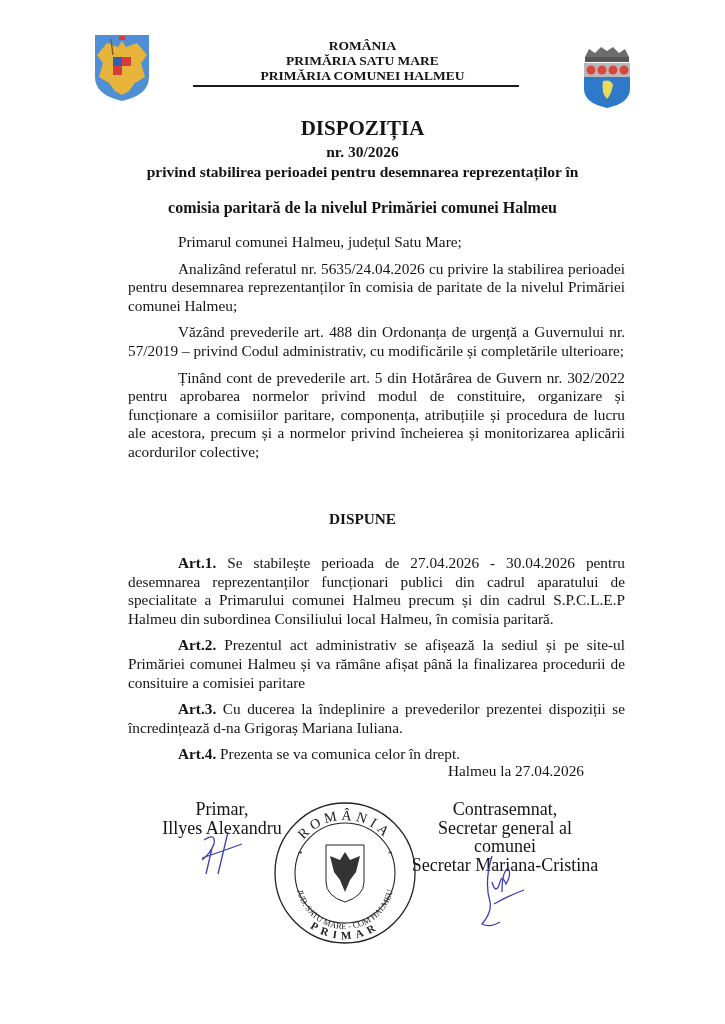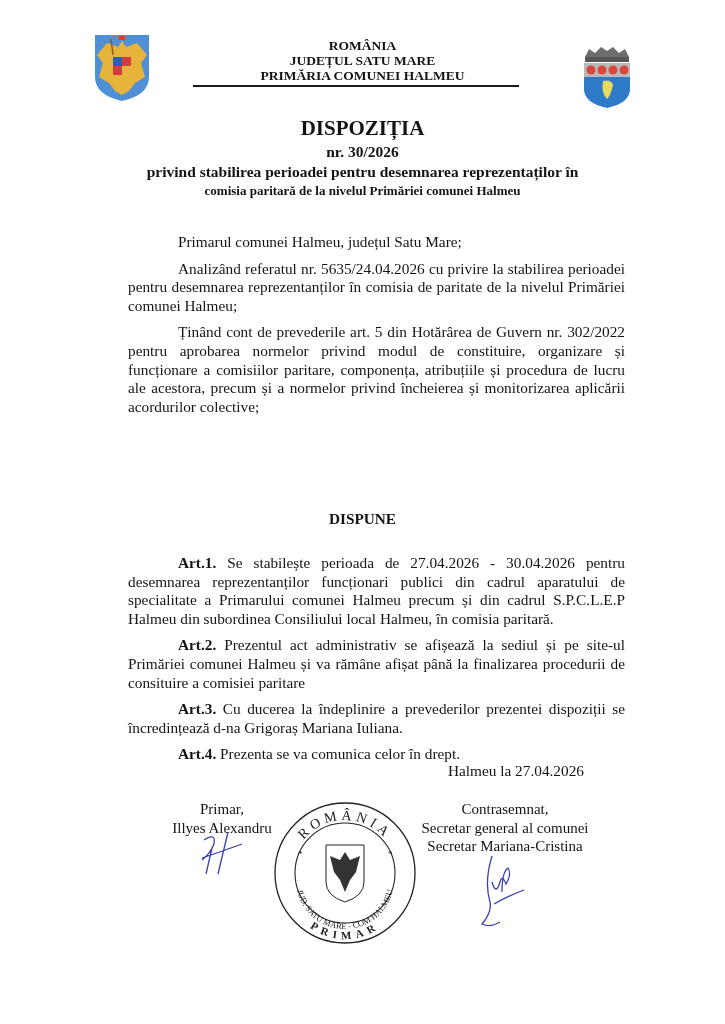--- a/index.html
+++ b/index.html
@@ -6,64 +6,65 @@
   body { width:725px; height:1024px; position:relative; overflow:hidden;
          font-family:"Liberation Serif","DejaVu Serif",serif; color:#141414; }
   .abs { position:absolute; }
   .hdr { position:absolute; left:0; width:725px; text-align:center; font-weight:bold; font-size:13.5px; line-height:15.5px; }
   .hline { position:absolute; left:193px; top:76px; width:326px; height:1.5px; background:#1a1a1a; }
   .title { position:absolute; left:0; width:725px; text-align:center; font-weight:bold; }
   .body { position:absolute; left:120px; width:513px; font-size:15.3px; line-height:18.6px; text-align:justify; }
   .body p { margin:8px; text-indent:50px; }
   .art-label { font-weight:bold; }
   .center-bold { position:absolute; left:0; width:725px; text-align:center; font-weight:bold; font-size:15.3px; }
-  .sig { position:absolute; text-align:center; font-size:15px; line-height:18.6px; }
+  .sig { position:absolute; text-align:center; font-size:18px; line-height:18.6px; }
 </style>
 </head>
 <body>
 
 <div class="abs" style="left:93px;top:33px;width:58px;height:70px;">
   <svg width="58" height="70" viewBox="0 0 58 70">
     <path d="M2,2 H56 V44 Q56,62 29,68 Q2,62 2,44 Z" fill="#4f8fd6"></path>
     <path d="M29,8 L33,14 L44,10 L54,22 L48,30 L52,44 L42,50 L36,58 L29,62 L22,58 L16,50 L6,44 L10,30 L4,22 L14,10 L25,14 Z" fill="#e6b43a"></path>
     <rect x="20" y="24" width="18" height="18" fill="#d63c3c"></rect>
     <rect x="20" y="24" width="9" height="9" fill="#2f5fb0"></rect>
     <rect x="29" y="33" width="9" height="9" fill="#e6b43a"></rect>
     <line x1="18" y1="6" x2="20" y2="22" stroke="#8a5a20" stroke-width="1.5"></line>
     <rect x="26" y="3" width="6" height="4" fill="#d63c3c"></rect>
   </svg>
 </div>
 
 <div class="hdr" style="top:38px;">ROMÂNIA</div>
-<div class="hdr" style="top:53px;">JUDEȚUL SATU MARE</div>
+<div class="hdr" style="top:53px;">PRIMĂRIA SATU MARE</div>
 <div class="hdr" style="top:68px;">PRIMĂRIA COMUNEI HALMEU</div>
 <div class="hline" style="top:85px;"></div>
 
 <div class="abs" style="left:581px;top:45px;width:52px;height:65px;">
   <svg width="52" height="65" viewBox="0 0 52 65">
     <path d="M4,12 L8,4 L14,8 L20,2 L26,6 L32,2 L38,8 L44,4 L48,12 Z" fill="#6d6d6d"></path>
     <rect x="4" y="12" width="44" height="5" fill="#555"></rect>
     <rect x="3" y="18" width="46" height="14" fill="#b9b9b9"></rect>
     <circle cx="10" cy="25" r="4.5" fill="#d9473c"></circle>
     <circle cx="21" cy="25" r="4.5" fill="#d9473c"></circle>
     <circle cx="32" cy="25" r="4.5" fill="#d9473c"></circle>
     <circle cx="43" cy="25" r="4.5" fill="#d9473c"></circle>
     <path d="M3,32 H49 V44 Q49,58 26,63 Q3,58 3,44 Z" fill="#2f79c9"></path>
     <path d="M22,36 Q30,34 32,40 Q30,50 26,54 Q20,48 22,36 Z" fill="#e6db5a"></path>
   </svg>
 </div>
 
 <div class="title" style="top:116px;font-size:21px;">DISPOZIȚIA</div>
 <div class="title" style="top:143px;font-size:15.5px;">nr. 30/2026</div>
 <div class="title" style="top:163px;font-size:15.5px;">privind stabilirea perioadei pentru desemnarea reprezentaților în</div>
-<div class="title" style="top:183px;font-size:13px;">comisia paritară de la nivelul Primăriei comunei Halmeu</div>
+<div class="title" style="top:199px;font-size:16px;">comisia paritară de la nivelul Primăriei comunei Halmeu</div>
 
 <div class="body" style="top:225px;">
   <p>Primarul comunei Halmeu, județul Satu Mare;</p>
   <p>Analizând referatul nr. 5635/24.04.2026 cu privire la stabilirea perioadei pentru desemnarea reprezentanților în comisia de paritate de la nivelul Primăriei comunei Halmeu;</p>
+  <p>Văzând prevederile art. 488 din Ordonanța de urgență a Guvernului nr. 57/2019 – privind Codul administrativ, cu modificările și completările ulterioare;</p>
   <p>Ținând cont de prevederile art. 5 din Hotărârea de Guvern nr. 302/2022 pentru aprobarea normelor privind modul de constituire, organizare și funcționare a comisiilor paritare, componența, atribuțiile și procedura de lucru ale acestora, precum și a normelor privind încheierea și monitorizarea aplicării acordurilor colective;</p>
 </div>
 
 <div class="center-bold" style="top:510px;">DISPUNE</div>
 
 <div class="body" style="top:546px;">
   <p><span class="art-label">Art.1.</span><span> Se stabilește perioada de 27.04.2026 - 30.04.2026 pentru desemnarea reprezentanților funcționari publici din cadrul aparatului de specialitate a Primarului comunei Halmeu precum și din cadrul S.P.C.L.E.P Halmeu din subordinea Consiliului local Halmeu, în comisia paritară.</span></p>
   <p><span class="art-label">Art.2.</span><span> Prezentul act administrativ se afișează la sediul și pe site-ul Primăriei comunei Halmeu și va rămâne afișat până la finalizarea procedurii de consituire a comisiei paritare</span></p>
   <p><span class="art-label">Art.3.</span><span> Cu ducerea la îndeplinire a prevederilor prezentei dispoziții se încredințează d-na Grigoraș Mariana Iuliana.</span></p>
   <p><span class="art-label">Art.4.</span><span> Prezenta se va comunica celor în drept.</span></p>

